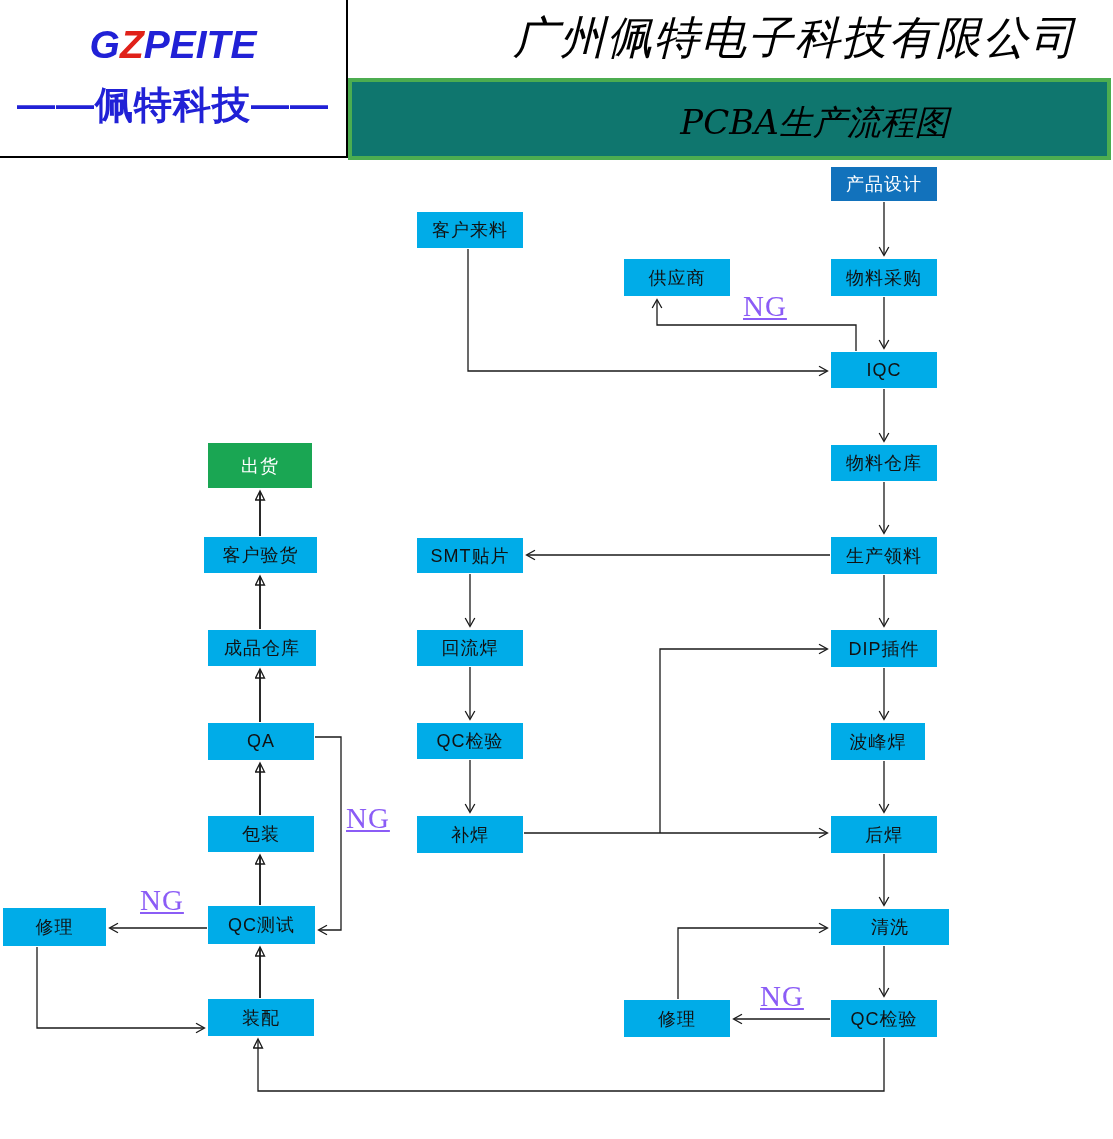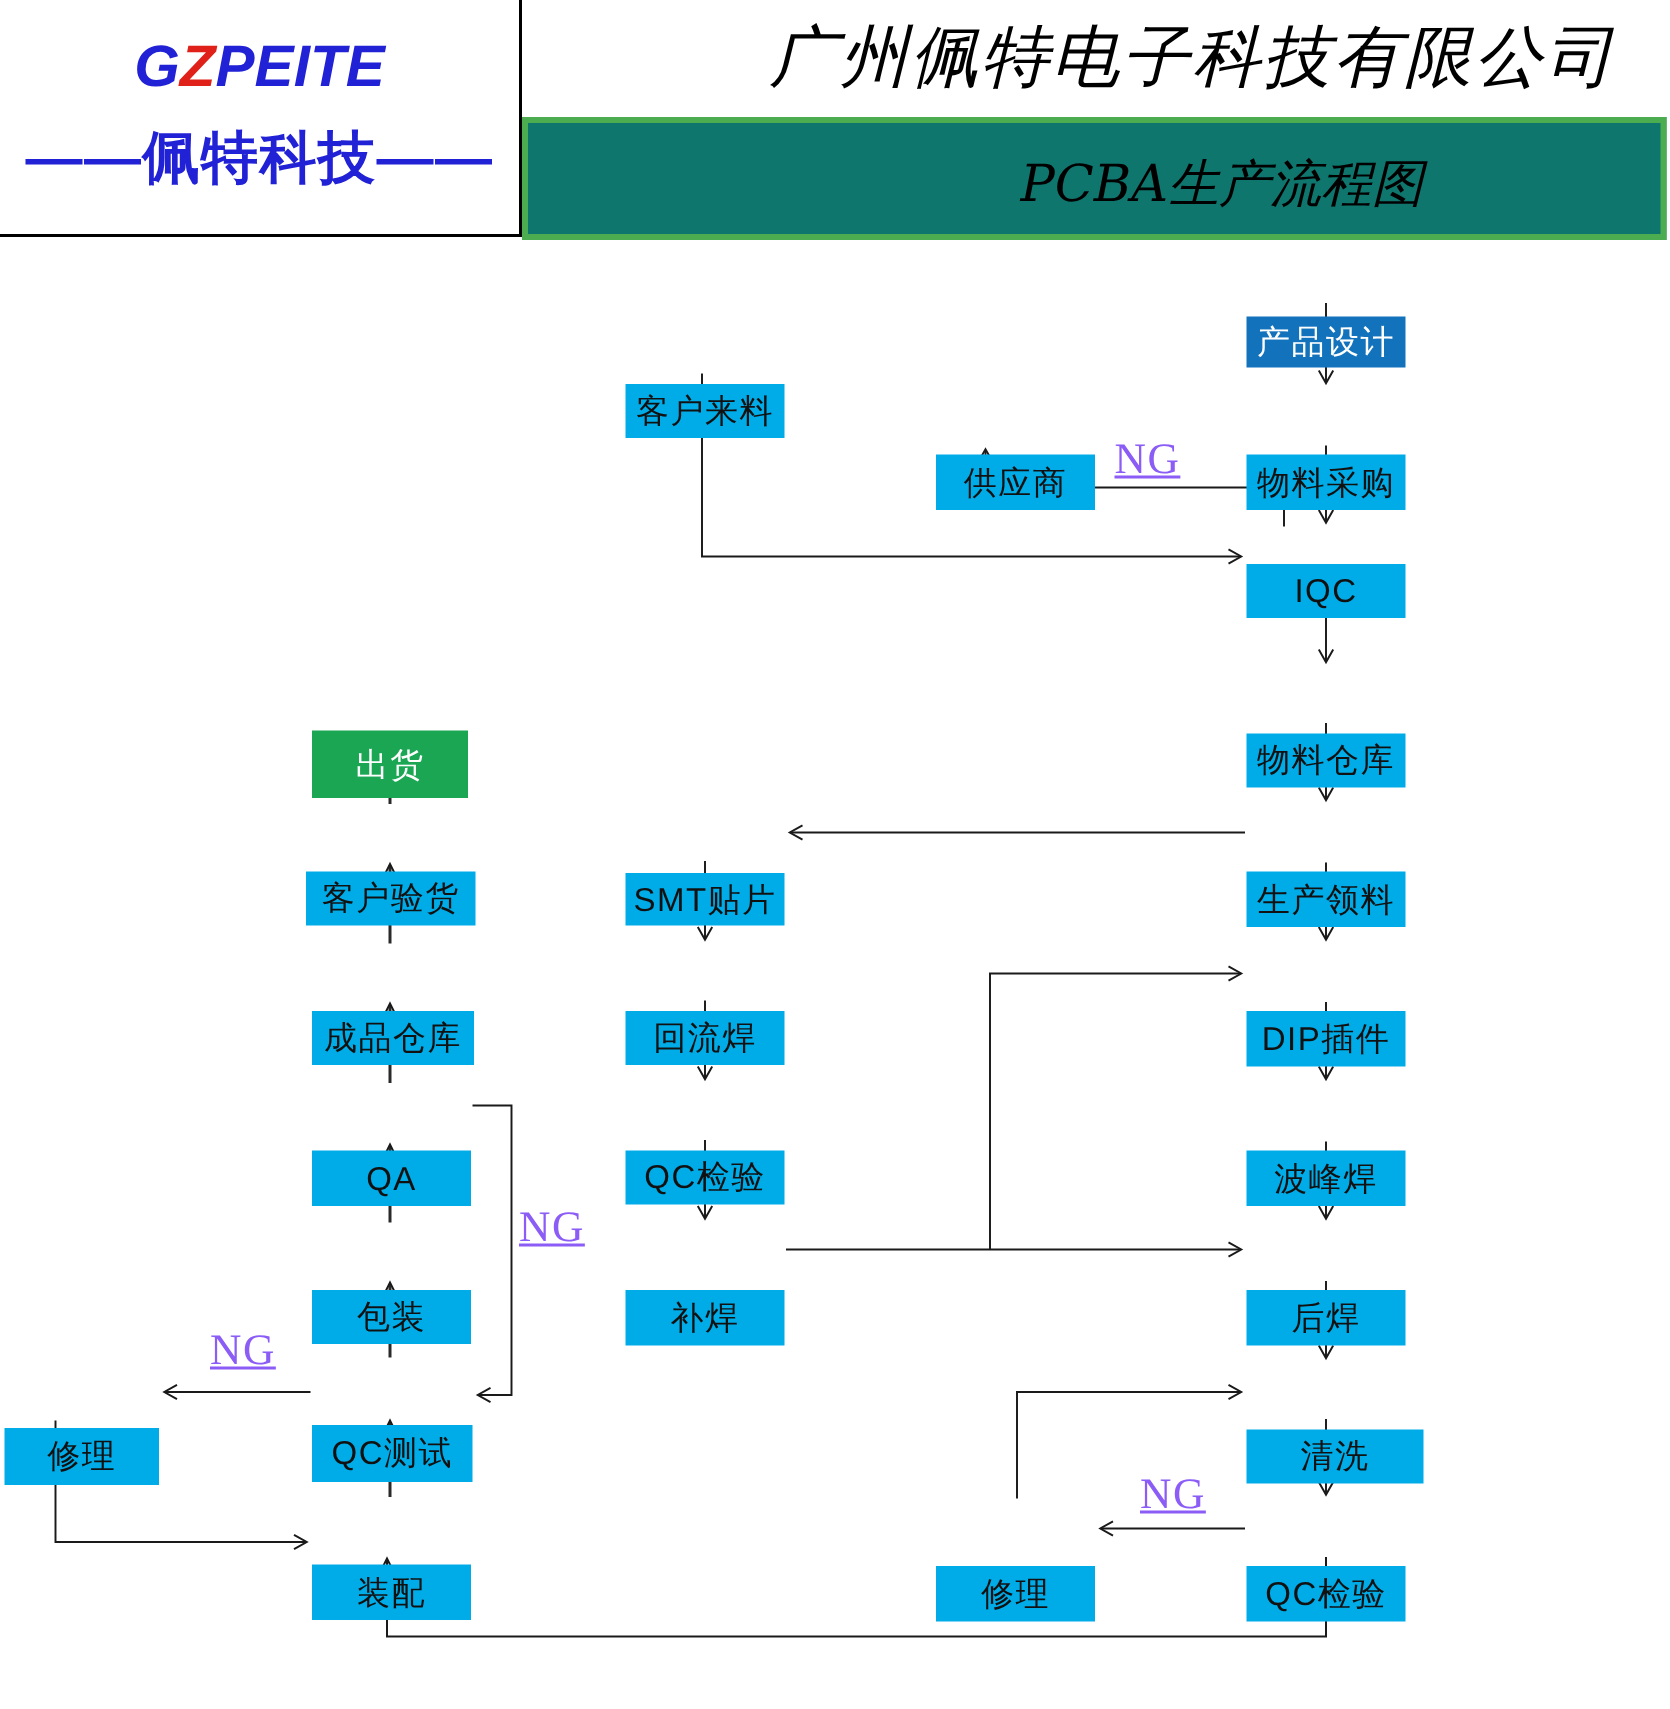--- a/index.html
+++ b/index.html
@@ -20,38 +20,38 @@
                  font-size:45px;color:#000;letter-spacing:2px;white-space:nowrap;}
   .doc-title-box{position:absolute;left:348px;top:78px;width:763px;height:82px;
                  border:4px solid #4cad50;box-sizing:border-box;background:#0f766e;}
   .doc-title{position:absolute;left:0;top:18px;width:100%;text-align:center;
              padding-left:170px;box-sizing:border-box;
              font-family:"DejaVu Serif","Liberation Serif",serif;font-style:italic;
              font-size:34px;color:#000;white-space:nowrap;}
 
   
   .node{position:absolute;display:flex;align-items:center;justify-content:center;
-        background:#00ace8;color:#111;font-size:22px;letter-spacing:1px;
-        box-sizing:border-box;white-space:nowrap;margin-top:44px;}
+        background:#00ace8;color:#111;font-size:18px;letter-spacing:1px;
+        box-sizing:border-box;white-space:nowrap;}
   .node.dark{background:#1272bc;color:#fff;}
   .node.green{background:#1aa653;color:#fff;}
 
   .n-design      {left:831px;top:167px;width:106px;height:34px;}
   .n-purchase    {left:831px;top:259px;width:106px;height:37px;}
   .n-supplier    {left:624px;top:259px;width:106px;height:37px;}
   .n-incoming    {left:417px;top:212px;width:106px;height:36px;}
-  .n-iqc         {left:831px;top:332px;width:106px;height:36px;}
+  .n-iqc         {left:831px;top:352px;width:106px;height:36px;}
   .n-mat-warehouse{left:831px;top:445px;width:106px;height:36px;}
   .n-picking     {left:831px;top:537px;width:106px;height:37px;}
   .n-smt         {left:417px;top:538px;width:106px;height:35px;}
   .n-reflow      {left:417px;top:630px;width:106px;height:36px;}
   .n-qc-smt      {left:417px;top:723px;width:106px;height:36px;}
   .n-repair-weld {left:417px;top:816px;width:106px;height:37px;}
   .n-dip         {left:831px;top:630px;width:106px;height:37px;}
-  .n-wave        {left:831px;top:723px;width:106px;height:37px;text-align:center;}
+  .n-wave        {left:831px;top:723px;width:94px;height:37px;text-align:center;}
   .n-post-weld   {left:831px;top:816px;width:106px;height:37px;}
   .n-clean       {left:831px;top:909px;width:118px;height:36px;}
   .n-qc-final    {left:831px;top:1000px;width:106px;height:37px;}
   .n-repair-right{left:624px;top:1000px;width:106px;height:37px;}
   .n-assembly    {left:208px;top:999px;width:106px;height:37px;}
   .n-qc-test     {left:208px;top:906px;width:107px;height:38px;}
   .n-repair-left {left:3px;  top:908px;width:103px;height:38px;}
   .n-packing     {left:208px;top:816px;width:106px;height:36px;}
   .n-qa          {left:208px;top:723px;width:106px;height:37px;}
   .n-fg-warehouse{left:208px;top:630px;width:108px;height:36px;}

